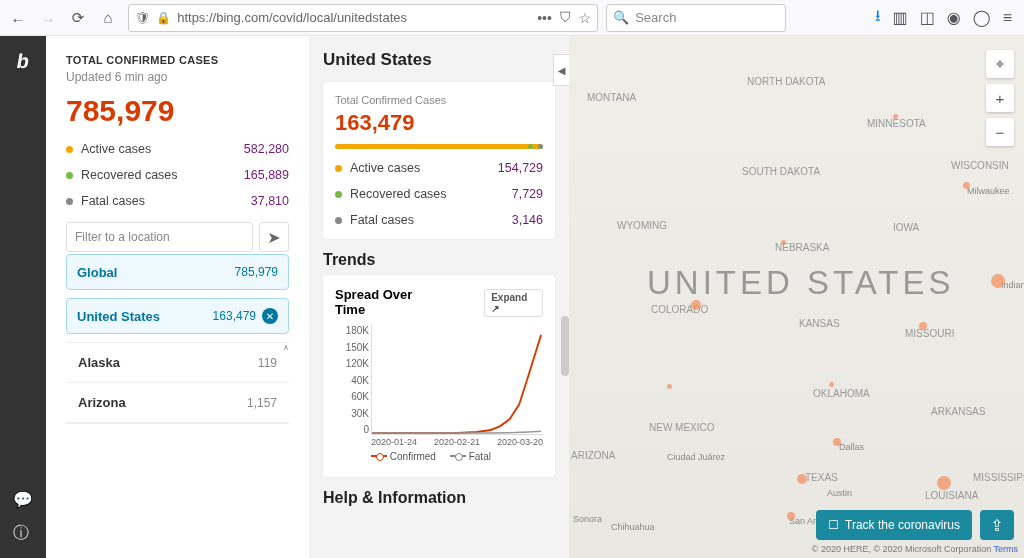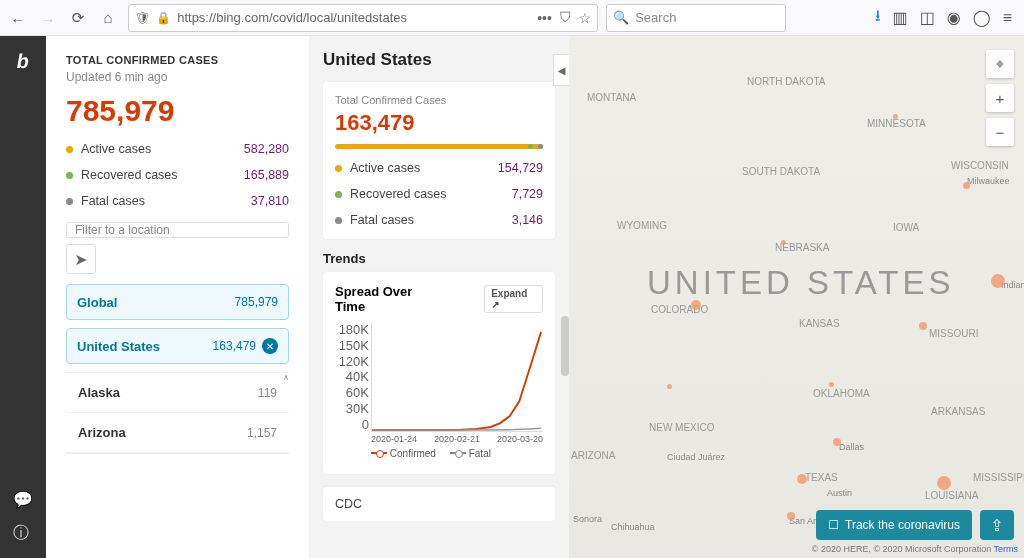--- a/index.html
+++ b/index.html
@@ -30,21 +30,21 @@
 .lab-head { font-size: 11px; font-weight: 700; letter-spacing: .3px; color: #333; }
 .sub { font-size: 12px; color: #888; margin: 4px 0 10px; }
 .big-num { font-size: 30px; font-weight: 800; color: #d83b01; margin-bottom: 14px; }
 .stat { display: flex; align-items: center; font-size: 12.5px; color: #444; margin-bottom: 12px; }
 .stat .dot { width: 7px; height: 7px; border-radius: 50%; margin-right: 8px; }
 .stat .val { margin-left: auto; color: #701a75; }
 .d-act { background: #f2a600; }
 .d-rec { background: #76b947; }
 .d-fat { background: #888; }
 
-.filter { display: flex; gap: 6px; margin: 14px 0 10px; flex-direction: column; }
+.filter { display: flex; gap: 6px; margin: 14px 0 2px; }
 .filter-in { flex: 1; height: 30px; border: 1px solid #ddd; border-radius: 3px; padding: 0 8px; font-size: 12px; color: #888; display: flex; align-items: center; }
 .loc-btn { width: 30px; height: 30px; border: 1px solid #ddd; border-radius: 3px; display: flex; align-items: center; justify-content: center; color: #666; }
 
 .chip { height: 36px; border: 1px solid #a5d8ef; background: #eef9ff; border-radius: 4px; display: flex; align-items: center; padding: 0 10px; font-size: 13px; margin-bottom: 8px; cursor: pointer; }
 .chip .name { color: #0078a0; font-weight: 600; text-align: center; }
 .chip .num { margin-left: auto; color: #0078a0; font-size: 12px; }
 .chip .close { width: 16px; height: 16px; border-radius: 50%; background: #0078a0; color: #fff; display: flex; align-items: center; justify-content: center; font-size: 10px; margin-left: 6px; }
 
 .state-list { border: 1px solid #eee; border-left: none; border-right: none; margin-top: 8px; position: relative; }
 .state-row { height: 40px; border-bottom: 1px solid #f0f0f0; display: flex; align-items: center; padding: 0 12px; font-size: 13px; cursor: pointer; }
@@ -56,25 +56,25 @@
 
 .detail { width: 260px; background: #f3f3f3; padding: 14px 14px 0 14px; position: relative; overflow-y: auto; }
 .detail .handle { position: absolute; right: 0; top: 18px; width: 16px; height: 32px; background: #fff; border: 1px solid #ddd; border-right: none; display: flex; align-items: center; justify-content: center; font-size: 10px; color: #666; }
 .detail h2 { font-size: 17px; font-weight: 700; color: #222; margin-bottom: 12px; }
 .card { background: #fff; border-radius: 3px; padding: 12px; margin-bottom: 12px; box-shadow: 0 0 1px rgba(0,0,0,.15); }
 .card .mini-lab { font-size: 11px; color: #888; }
 .card .big2 { font-size: 22px; font-weight: 800; color: #d83b01; margin: 4px 0 8px; }
 .bar { height: 5px; background: #f2a600; border-radius: 3px; position: relative; margin-bottom: 12px; }
 .bar .p1 { position: absolute; right: 10px; top: 0; width: 5px; height: 5px; border-radius: 50%; background: #76b947; }
 .bar .p2 { position: absolute; right: 0; top: 0; width: 5px; height: 5px; border-radius: 50%; background: #888; }
-.sect { font-size: 13px; font-weight: 700; margin: 4px 0 6px; color: #222; }
-.card .head3 { font-size: 13px; font-weight: 700; display: flex; align-items: center; gap: 44px; }
+.sect { font-size: 16px; font-weight: 700; margin: 4px 0 6px; color: #222; }
+.card .head3 { font-size: 13px; font-weight: 700; display: flex; align-items: flex-end; gap: 44px; }
 .expand-btn { margin-left: auto; font-size: 10px; border: 1px solid #ddd; border-radius: 3px; padding: 2px 6px; color: #555; cursor: pointer; }
 .chart-wrap { position: relative; height: 140px; margin-top: 8px; }
-.ylabels { position: absolute; left: 0; top: 0; height: 110px; width: 34px; display: flex; flex-direction: column; justify-content: space-between; font-size: 13px; color: #666; text-align: right; }
+.ylabels { position: absolute; left: 0; top: 0; height: 110px; width: 34px; display: flex; flex-direction: column; justify-content: space-between; font-size: 10px; color: #666; text-align: right; }
 .plot { position: absolute; left: 36px; top: 0; right: 0; height: 110px; border-left: 1px solid #ddd; border-bottom: 1px solid #ddd; }
 .xlabels { position: absolute; left: 36px; right: 0; top: 112px; display: flex; justify-content: space-between; font-size: 9px; color: #666; }
 .legend { position: absolute; left: 36px; right: 0; top: 126px; display: flex; gap: 14px; font-size: 10px; color: #555; align-items: center; }
 .leg-mk { display: inline-block; width: 16px; height: 8px; position: relative; }
 .leg-mk::before { content:""; position:absolute; left:0; right:0; top:3px; height:1.5px; background: currentColor; }
 .leg-mk::after { content:""; position:absolute; left:5px; top:1px; width:6px; height:6px; border:1.5px solid currentColor; border-radius:50%; background:#fff; }
 .lm-conf { color:#d83b01; }
 .lm-fat { color:#888; }
 .help-card { background:#fff; border-radius:3px; padding:10px 12px; font-size:12.5px; color:#444; box-shadow: 0 0 1px rgba(0,0,0,.15); border-top:1px solid #eee; }
 .det-scroll { position:absolute; right:0; top:280px; width:8px; height:60px; background:#ccc; border-radius:4px; }
@@ -246,48 +246,48 @@
             <span>2020-02-21</span>
             <span>2020-03-20</span>
         </div>
         <div class="legend">
           <span><span class="leg-mk lm-conf"></span> <span>Confirmed</span></span>
           <span><span class="leg-mk lm-fat"></span> <span>Fatal</span></span>
         </div>
       </div>
     </div>
 
-    <div class="help-card"><span>CDC</span></div>
+    <div class="sect">Help &amp; Information</div>
     <div class="det-scroll"></div>
   </div>
 
   <div class="map">
     <div class="land"></div>
     <div class="big-label">UNITED STATES</div>
 
     <span class="ml" style="left:18px; top:56px">MONTANA</span>
     <span class="ml" style="left:178px; top:40px">NORTH DAKOTA</span>
     <span class="ml" style="left:298px; top:82px">MINNESOTA</span>
     <span class="ml" style="left:382px; top:124px">WISCONSIN</span>
     <span class="ml" style="left:173px; top:130px">SOUTH DAKOTA</span>
     <span class="ml" style="left:48px; top:184px">WYOMING</span>
     <span class="ml" style="left:324px; top:186px">IOWA</span>
     <span class="ml" style="left:206px; top:206px">NEBRASKA</span>
     <span class="ml" style="left:82px; top:268px">COLORADO</span>
     <span class="ml" style="left:230px; top:282px">KANSAS</span>
-    <span class="ml" style="left:360px; top:292px">MISSOURI</span>
+    <span class="ml" style="left:336px; top:292px">MISSOURI</span>
     <span class="ml" style="left:244px; top:352px">OKLAHOMA</span>
     <span class="ml" style="left:362px; top:370px">ARKANSAS</span>
     <span class="ml" style="left:80px; top:386px">NEW MEXICO</span>
     <span class="ml" style="left:236px; top:436px">TEXAS</span>
     <span class="ml" style="left:356px; top:454px">LOUISIANA</span>
     <span class="ml" style="left:404px; top:436px">MISSISSIPPI</span>
     <span class="ml" style="left:2px; top:414px">ARIZONA</span>
 
-    <span class="city" style="left:398px; top:140px">Milwaukee</span>
+    <span class="city" style="left:398px; top:150px">Milwaukee</span>
     <span class="city" style="left:432px; top:244px">Indian</span>
     <span class="city" style="left:98px; top:416px">Ciudad Juárez</span>
     <span class="city" style="left:270px; top:406px">Dallas</span>
     <span class="city" style="left:258px; top:452px">Austin</span>
     <span class="city" style="left:220px; top:480px">San Antonio</span>
     <span class="city" style="left:294px; top:488px">Houston</span>
     <span class="city" style="left:42px; top:486px">Chihuahua</span>
     <span class="city" style="left:4px; top:478px">Sonora</span>
 
     <span class="blob" style="left:422px; top:238px; width:14px; height:14px"></span>

